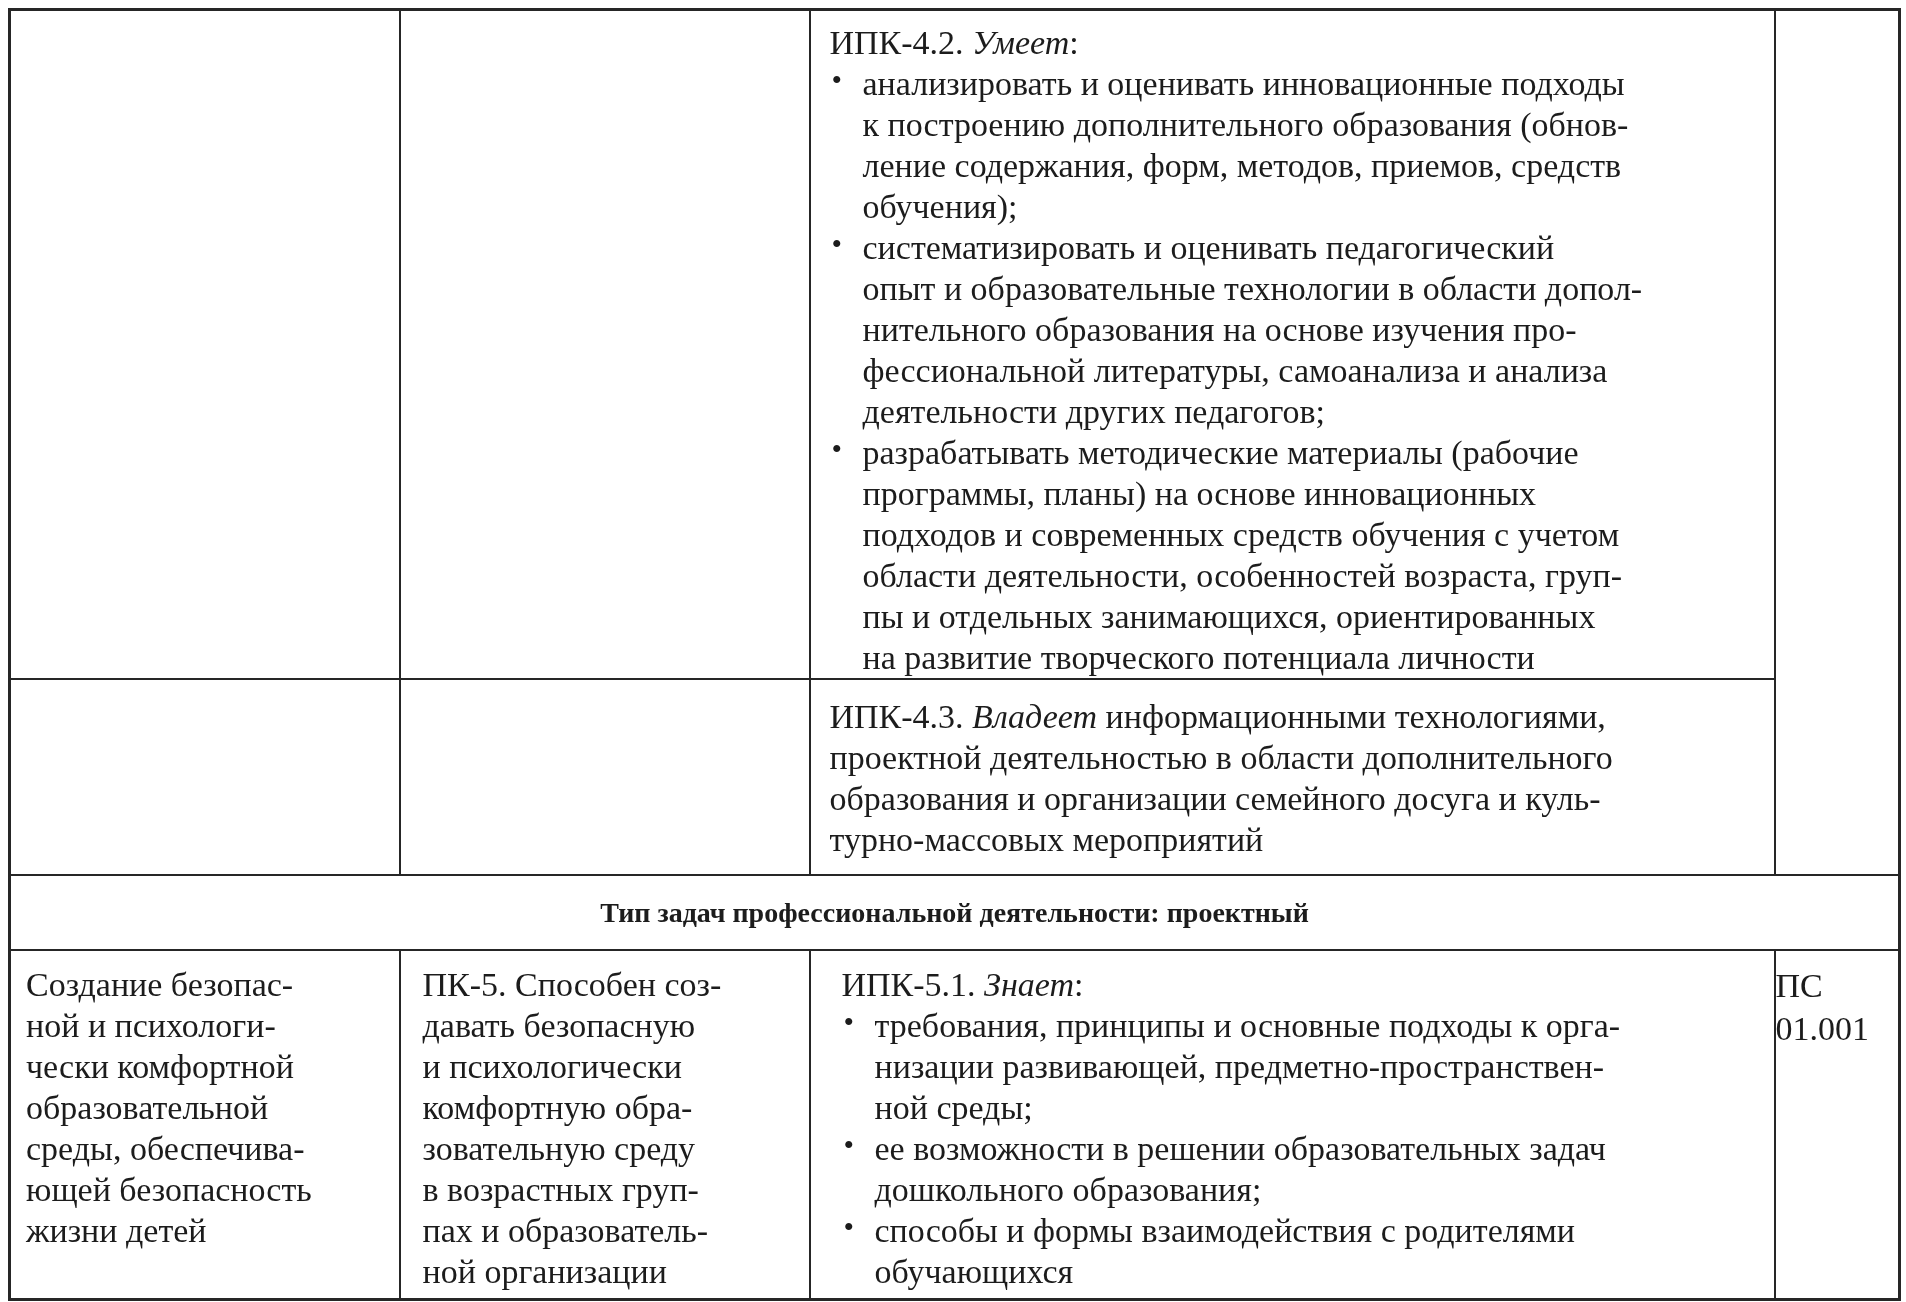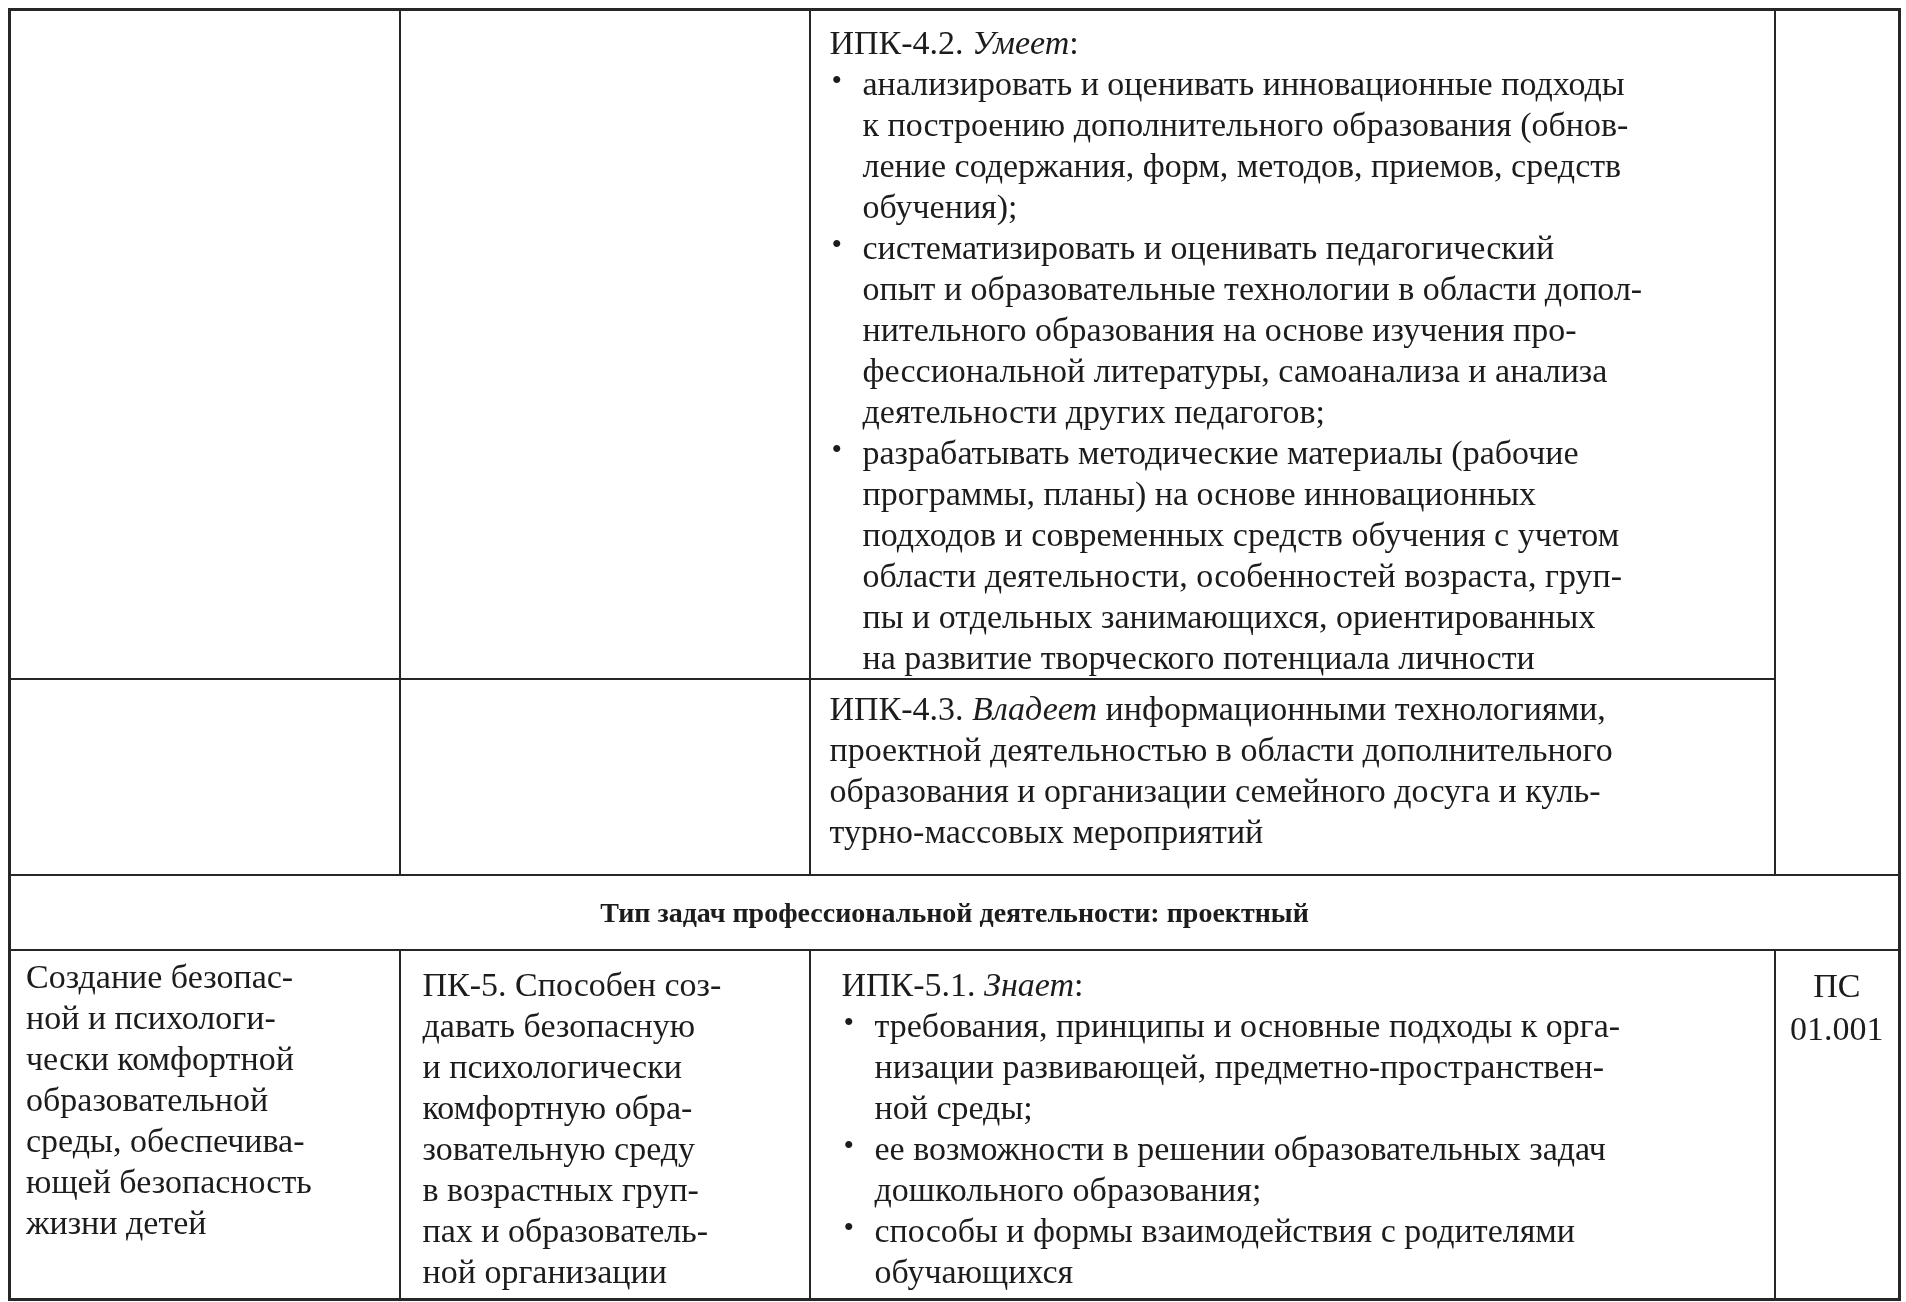--- a/index.html
+++ b/index.html
@@ -27,41 +27,41 @@
     padding:0;
     box-sizing:border-box;
   }
   .txt{
     font-size:34px;
     line-height:41px;
     white-space:pre-line;
   }
   .it{font-style:italic;}
   .pad-c3{padding:11px 16px 0 19px;}
-  .pad-c1{padding:5px 8px 0 15px;}
+  .pad-c1{padding:13px 8px 0 15px;}
   .pad-c2{padding:13px 6px 0 22px;}
   .bullet{
     position:relative;
     padding-left:33px;
   }
   .bullet .marker{
     position:absolute;
     left:2px;top:0;
     font-size:30px;
   }
   td.hdr{
     text-align:center;
     vertical-align:middle;
     font-weight:bold;
     font-size:28px;
     line-height:40px;
     padding:0;
   }
   td.ps{
-    text-align:center;
+    text-align:left;
     padding-top:13px;
   }
   .ps .txt{line-height:43px;}
 </style>
 </head>
 <body>
 
 <div class="page">
   <table class="comp">
     <colgroup>
@@ -95,21 +95,21 @@
 на развитие творческого потенциала личности</span></div>
         </div>
       </td>
       <td rowspan="2">&nbsp;</td>
     </tr>
 
     <tr style="height:196px">
       <td>&nbsp;</td>
       <td>&nbsp;</td>
       <td>
-        <div class="pad-c3" style="padding-top:8px;">
+        <div class="pad-c3" style="padding-top:16px;">
           <div class="txt"><span>ИПК-4.3. </span><span class="it">Владеет</span><span> информационными технологиями,
 проектной деятельностью в области дополнительного
 образования и организации семейного досуга и куль-
 турно-массовых мероприятий</span></div>
         </div>
       </td>
     </tr>
 
     <tr style="height:75px">
       <td colspan="4" class="hdr">Тип задач профессиональной деятельности: проектный</td>

